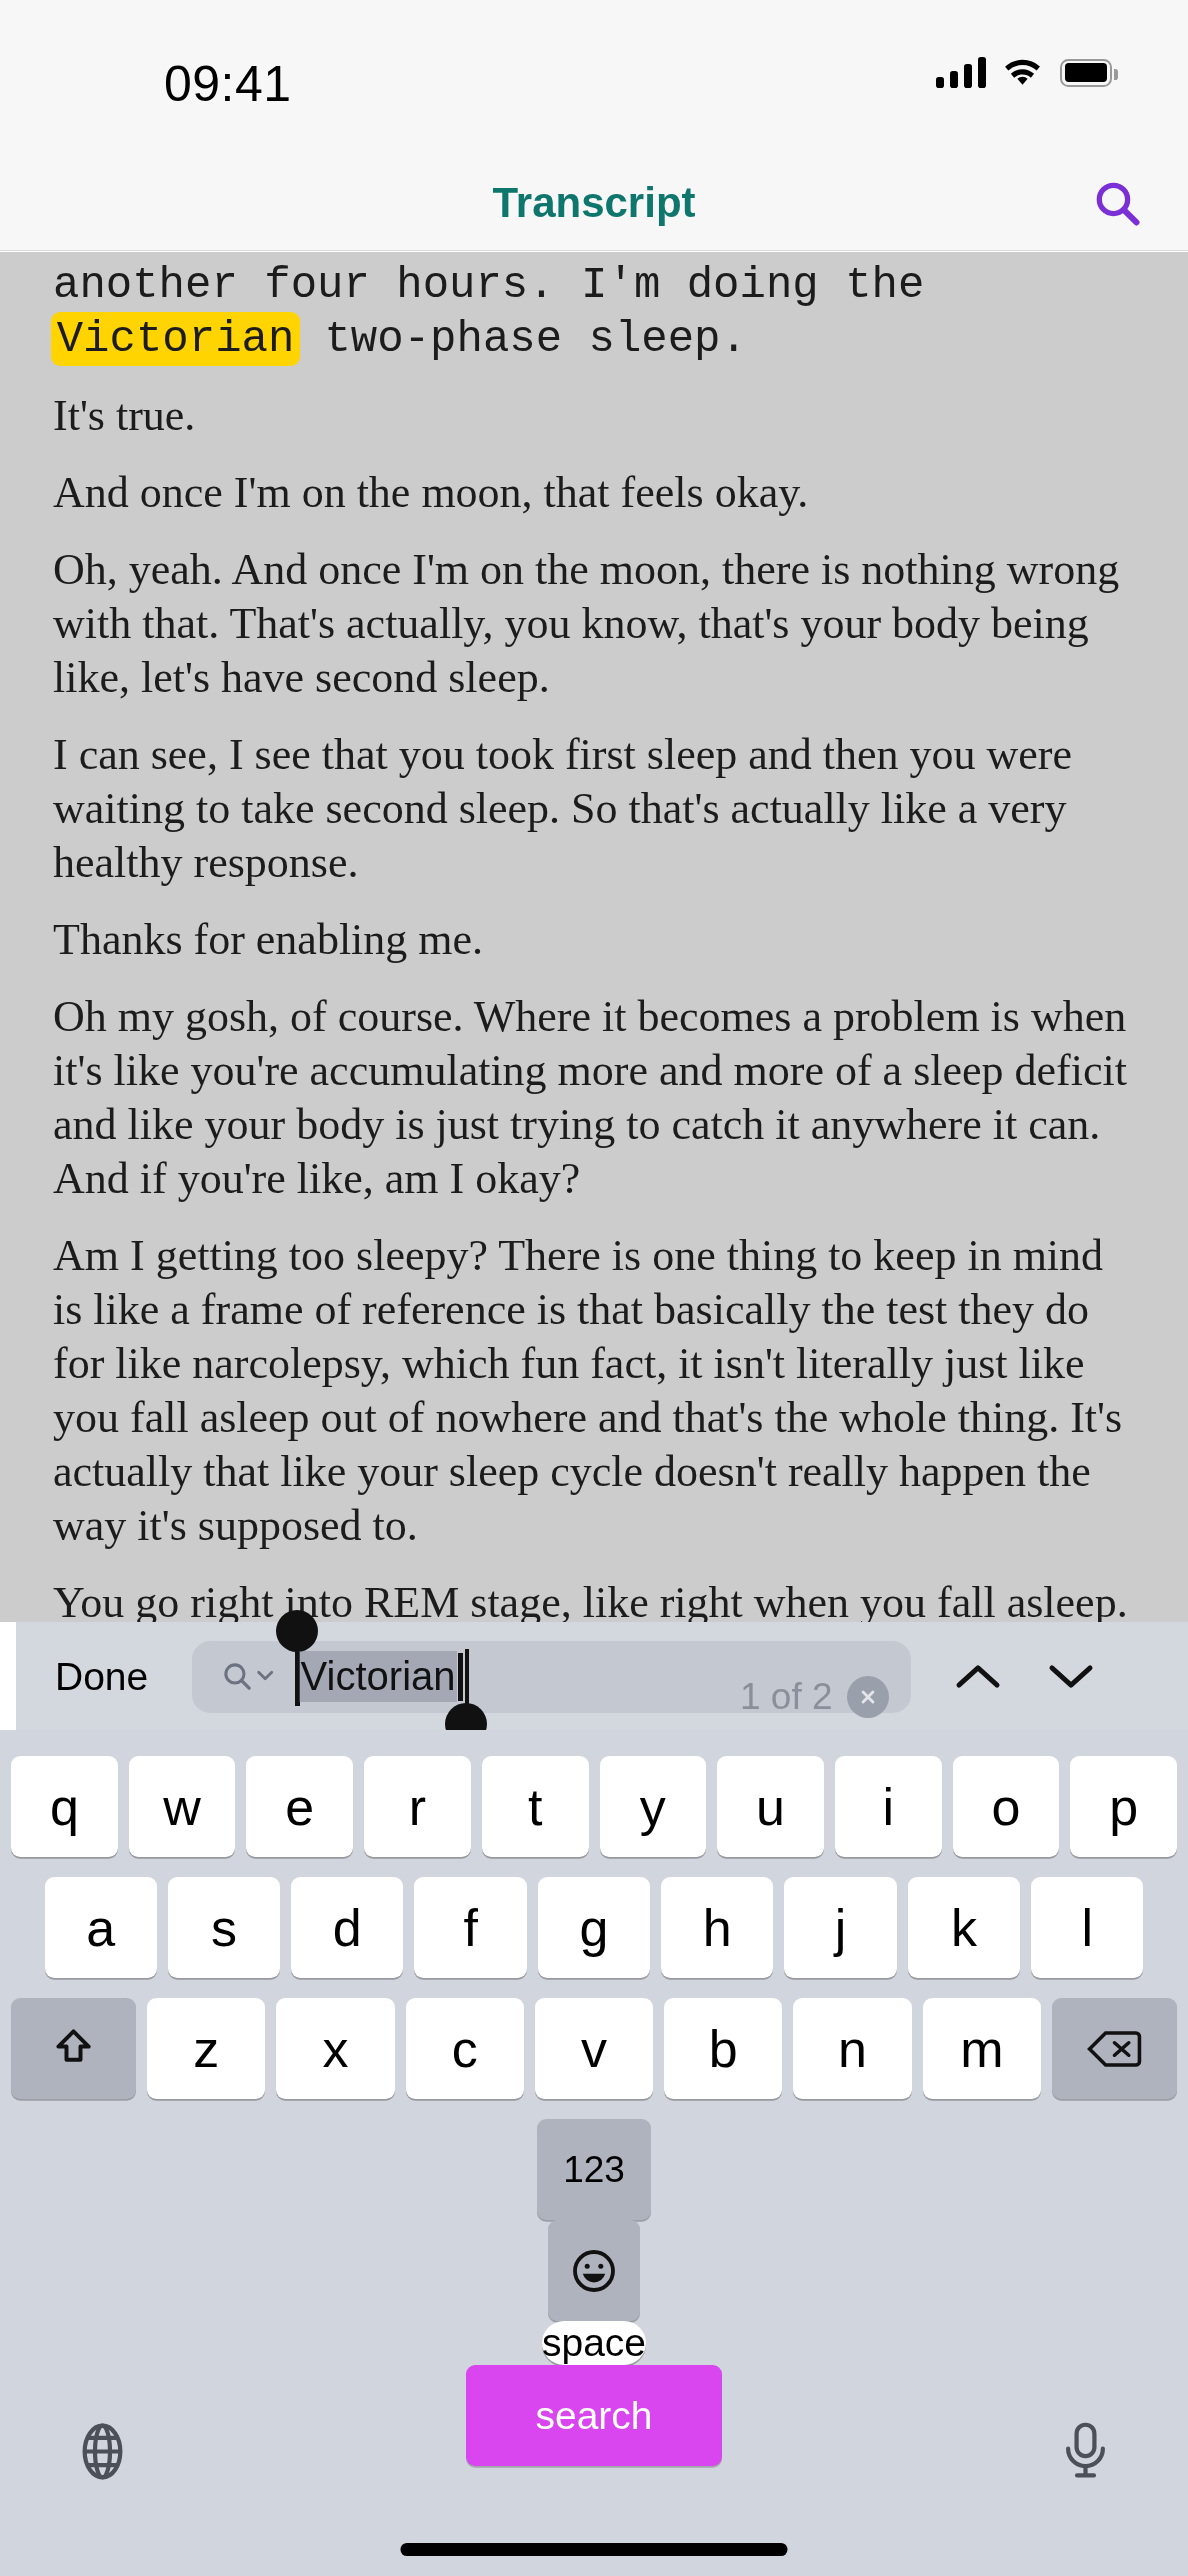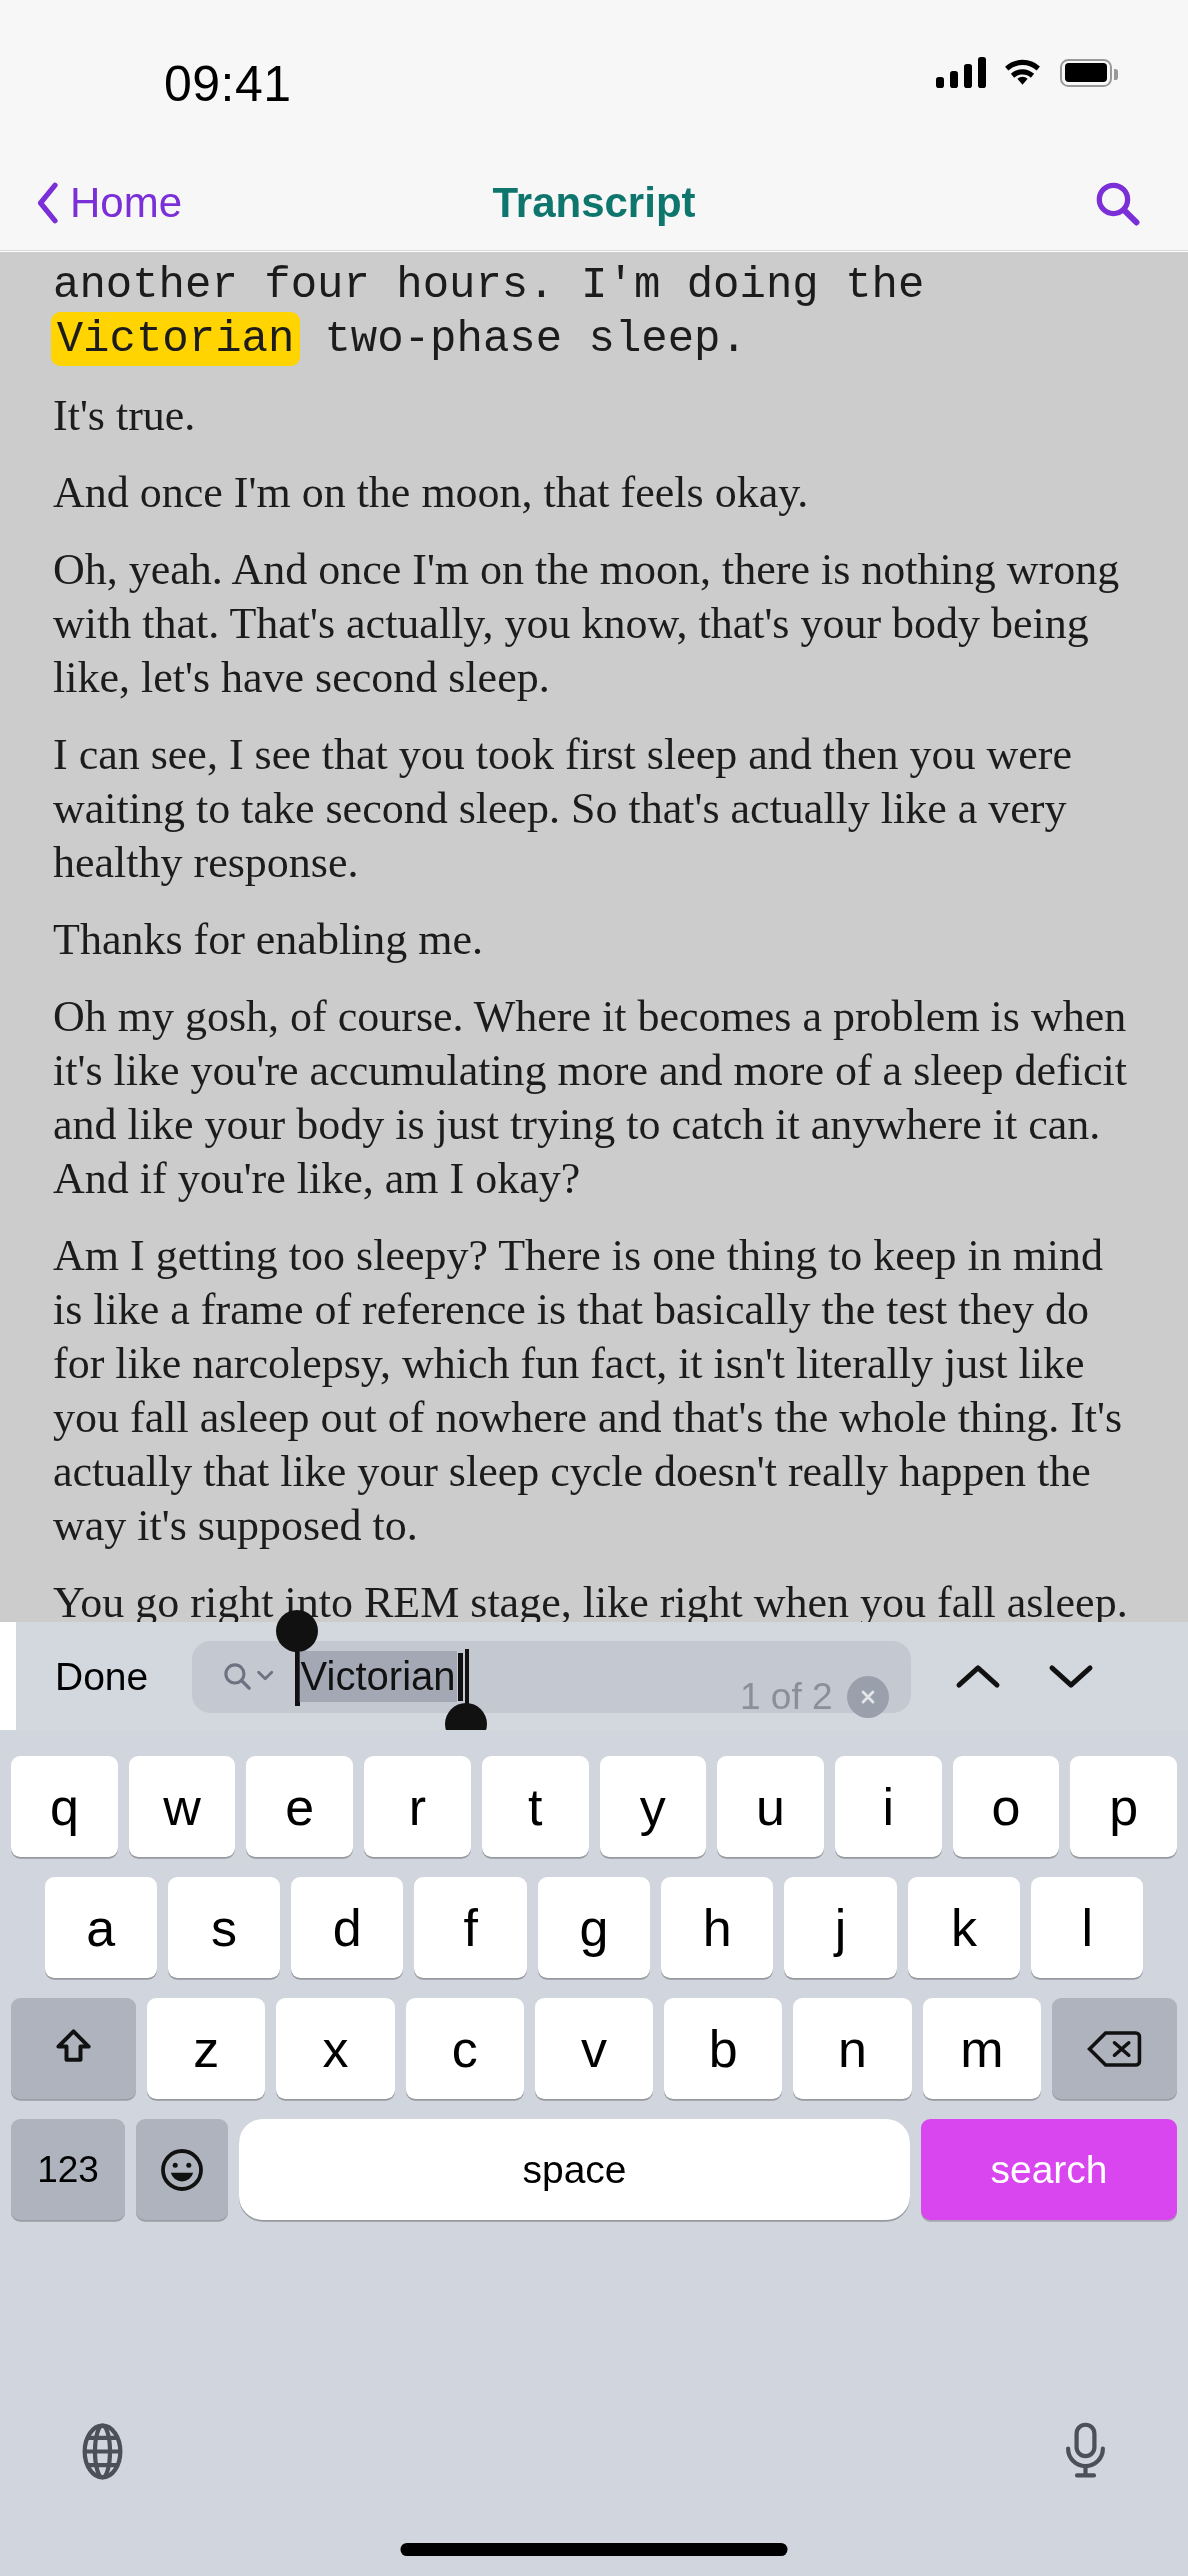--- a/index.html
+++ b/index.html
@@ -185,21 +185,21 @@
     background:#d1d5dd;
   }
   .krow {
     display:flex; align-items:center;
     height:auto;
     margin-bottom:20px;
   }
   .krow.r1 { padding:0 5.5px; margin-top:26px; }
   .krow.r2 { padding:0 39px; }
   .krow.r3 { padding:0 5.5px; }
-  .krow.r4 { padding:0 5.5px; }
+  .krow.r4 { padding:0 5.5px;flex-direction:column; }
   .key {
     background:#ffffff;
     border-radius:9.2px;
     box-shadow:0 1.8px 0 rgba(0,0,0,0.28);
     display:flex; align-items:center; justify-content:center;
     font-size:52px; color:#000;
     height:101px;
     cursor:pointer;
     user-select:none;
   }
@@ -252,26 +252,20 @@
         <path d="M12 10.2c1.9 0 3.6.7 4.9 1.9l1.9-2.3A10.3 10.3 0 0 0 12 7.1c-2.6 0-5 1-6.8 2.7l1.9 2.3c1.3-1.2 3-1.9 4.9-1.9z" fill="#000"></path>
         <path d="M12 4.6c3.2 0 6.1 1.2 8.3 3.2l1.9-2.3A14.9 14.9 0 0 0 12 1.6c-4 0-7.6 1.5-10.2 4l1.9 2.3A12.2 12.2 0 0 1 12 4.6z" fill="#000"></path>
       </svg>
       <span class="batt">
           <i></i>
         </span>
     </div>
   </div>
 
   <div class="navbar">
-    <div class="nav-back">
-      <svg class="chev" viewBox="0 0 14 26">
-        <path d="M12 2 3 13l9 11" fill="none" stroke="#7B2FD6" stroke-width="3.2" stroke-linecap="round" stroke-linejoin="round"></path>
-      </svg>
-      <span>Home</span>
-    </div>
     <div class="nav-title">Transcript</div>
     <div class="nav-search">
       <svg viewBox="0 0 26 26">
         <circle cx="11" cy="11" r="8" fill="none" stroke="#7B2FD6" stroke-width="3"></circle>
         <path d="M17 17l7 7" stroke="#7B2FD6" stroke-width="3.4" stroke-linecap="round"></path>
       </svg>
     </div>
   </div>
 
   <div class="content">

